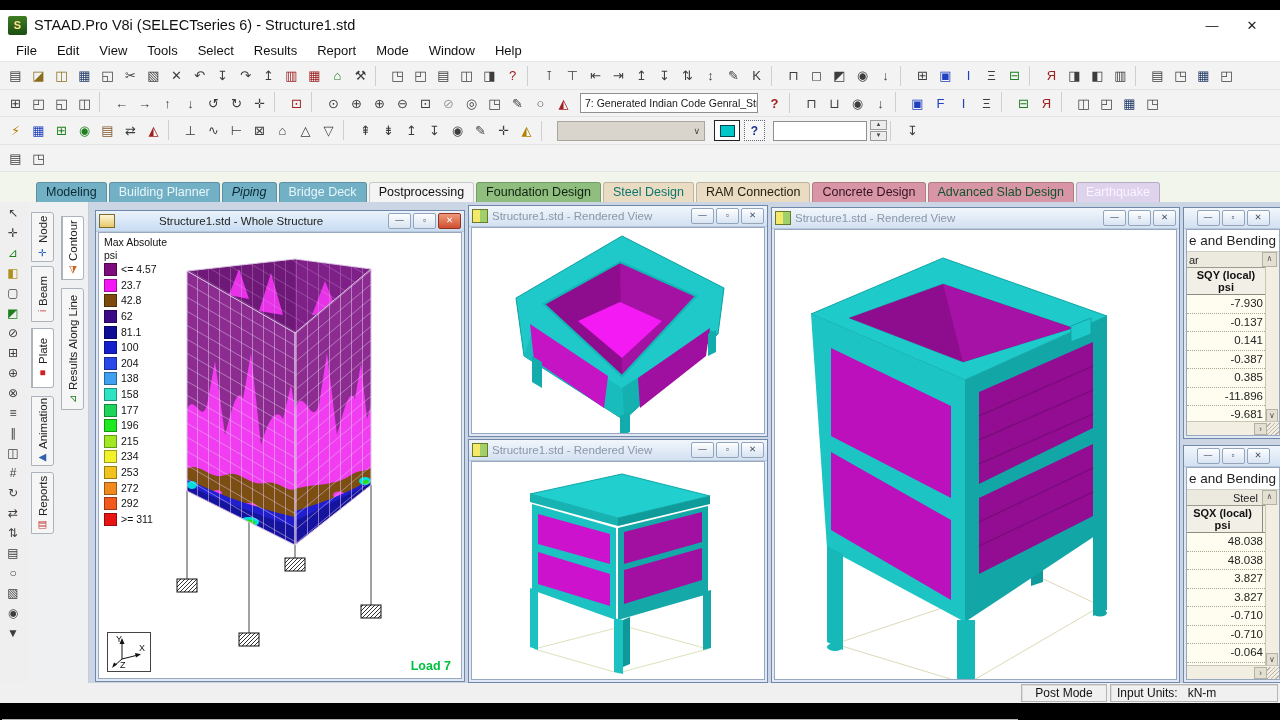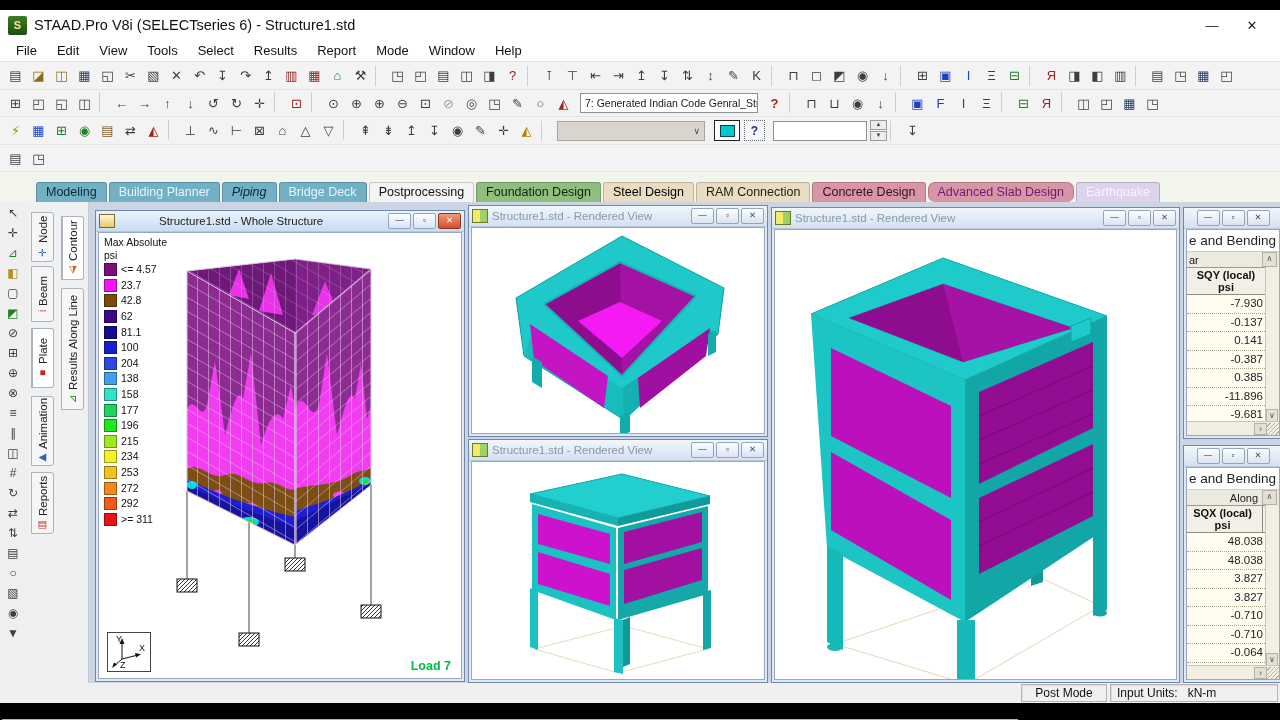--- a/index.html
+++ b/index.html
@@ -290,24 +290,24 @@
     </div>
 
   <div class="abs tabstrip">
 
   <div class="wtab" style="background: rgb(114, 176, 198); color: rgb(10, 42, 51);">Modeling</div>
       <div class="wtab" style="background: rgb(114, 176, 198); color: rgb(232, 245, 249);">Building Planner</div>
       <div class="wtab" style="background: rgb(114, 176, 198); color: rgb(10, 42, 51); font-style: italic;">Piping</div>
       <div class="wtab" style="background: rgb(114, 176, 198); color: rgb(232, 245, 249);">Bridge Deck</div>
       <div class="wtab" style="background: rgb(244, 244, 244); color: rgb(17, 17, 17);">Postprocessing</div>
       <div class="wtab" style="background: rgb(143, 190, 127); color: rgb(17, 34, 17);">Foundation Design</div>
-      <div class="wtab" style="background: rgb(233, 220, 194); color: #000000;">Steel Design</div>
+      <div class="wtab" style="background: rgb(233, 220, 194); color: #0f766e;">Steel Design</div>
       <div class="wtab" style="background: rgb(233, 220, 194); color: rgb(34, 34, 17);">RAM Connection</div>
       <div class="wtab" style="background: rgb(215, 149, 165); color: rgb(51, 17, 34);">Concrete Design</div>
-      <div class="wtab" style="background: rgb(215, 149, 165); color: #701a75; border-radius: 7px;">Advanced Slab Design</div>
+      <div class="wtab" style="background: rgb(215, 149, 165); color: #14532d;">Advanced Slab Design</div>
       <div class="wtab" style="background: rgb(222, 210, 236); color: rgb(249, 245, 253);">Earthquake</div>
     </div>
 
   <div class="abs workspace">
 
     <div class="abs lstrip0">
 
     <span class="tbi">↖</span>
         <span class="tbi">✛</span>
         <span class="tbi" style="color: rgb(32, 128, 32);">⊿</span>
@@ -694,21 +694,21 @@
       <div class="tbar" style="justify-content:center;">
         <span class="wbtns">
           <span class="wb">—</span>
           <span class="wb">▫</span>
           <span class="wb">✕</span>
         </span>
       </div>
       <div class="wcontent" style="background:#fffdf0;">
         <div class="caption">e and Bending</div>
         <div class="tabrow" style="justify-content:flex-end;">
-          <span>Along</span>
+          <span>Steel</span>
           <span class="scrollup" style="margin-left:4px;">∧</span>
         </div>
         <div style="display:flex;">
           <div class="ghead" style="flex:1;border-right:1px solid #8c8c80;padding-right:4px;">
             <div>SQX (local)</div>
             <div>psi</div>
           </div>
           <div class="ghead" style="width:16px;padding:1px 0;">S</div>
         </div>
         <div class="grid">

